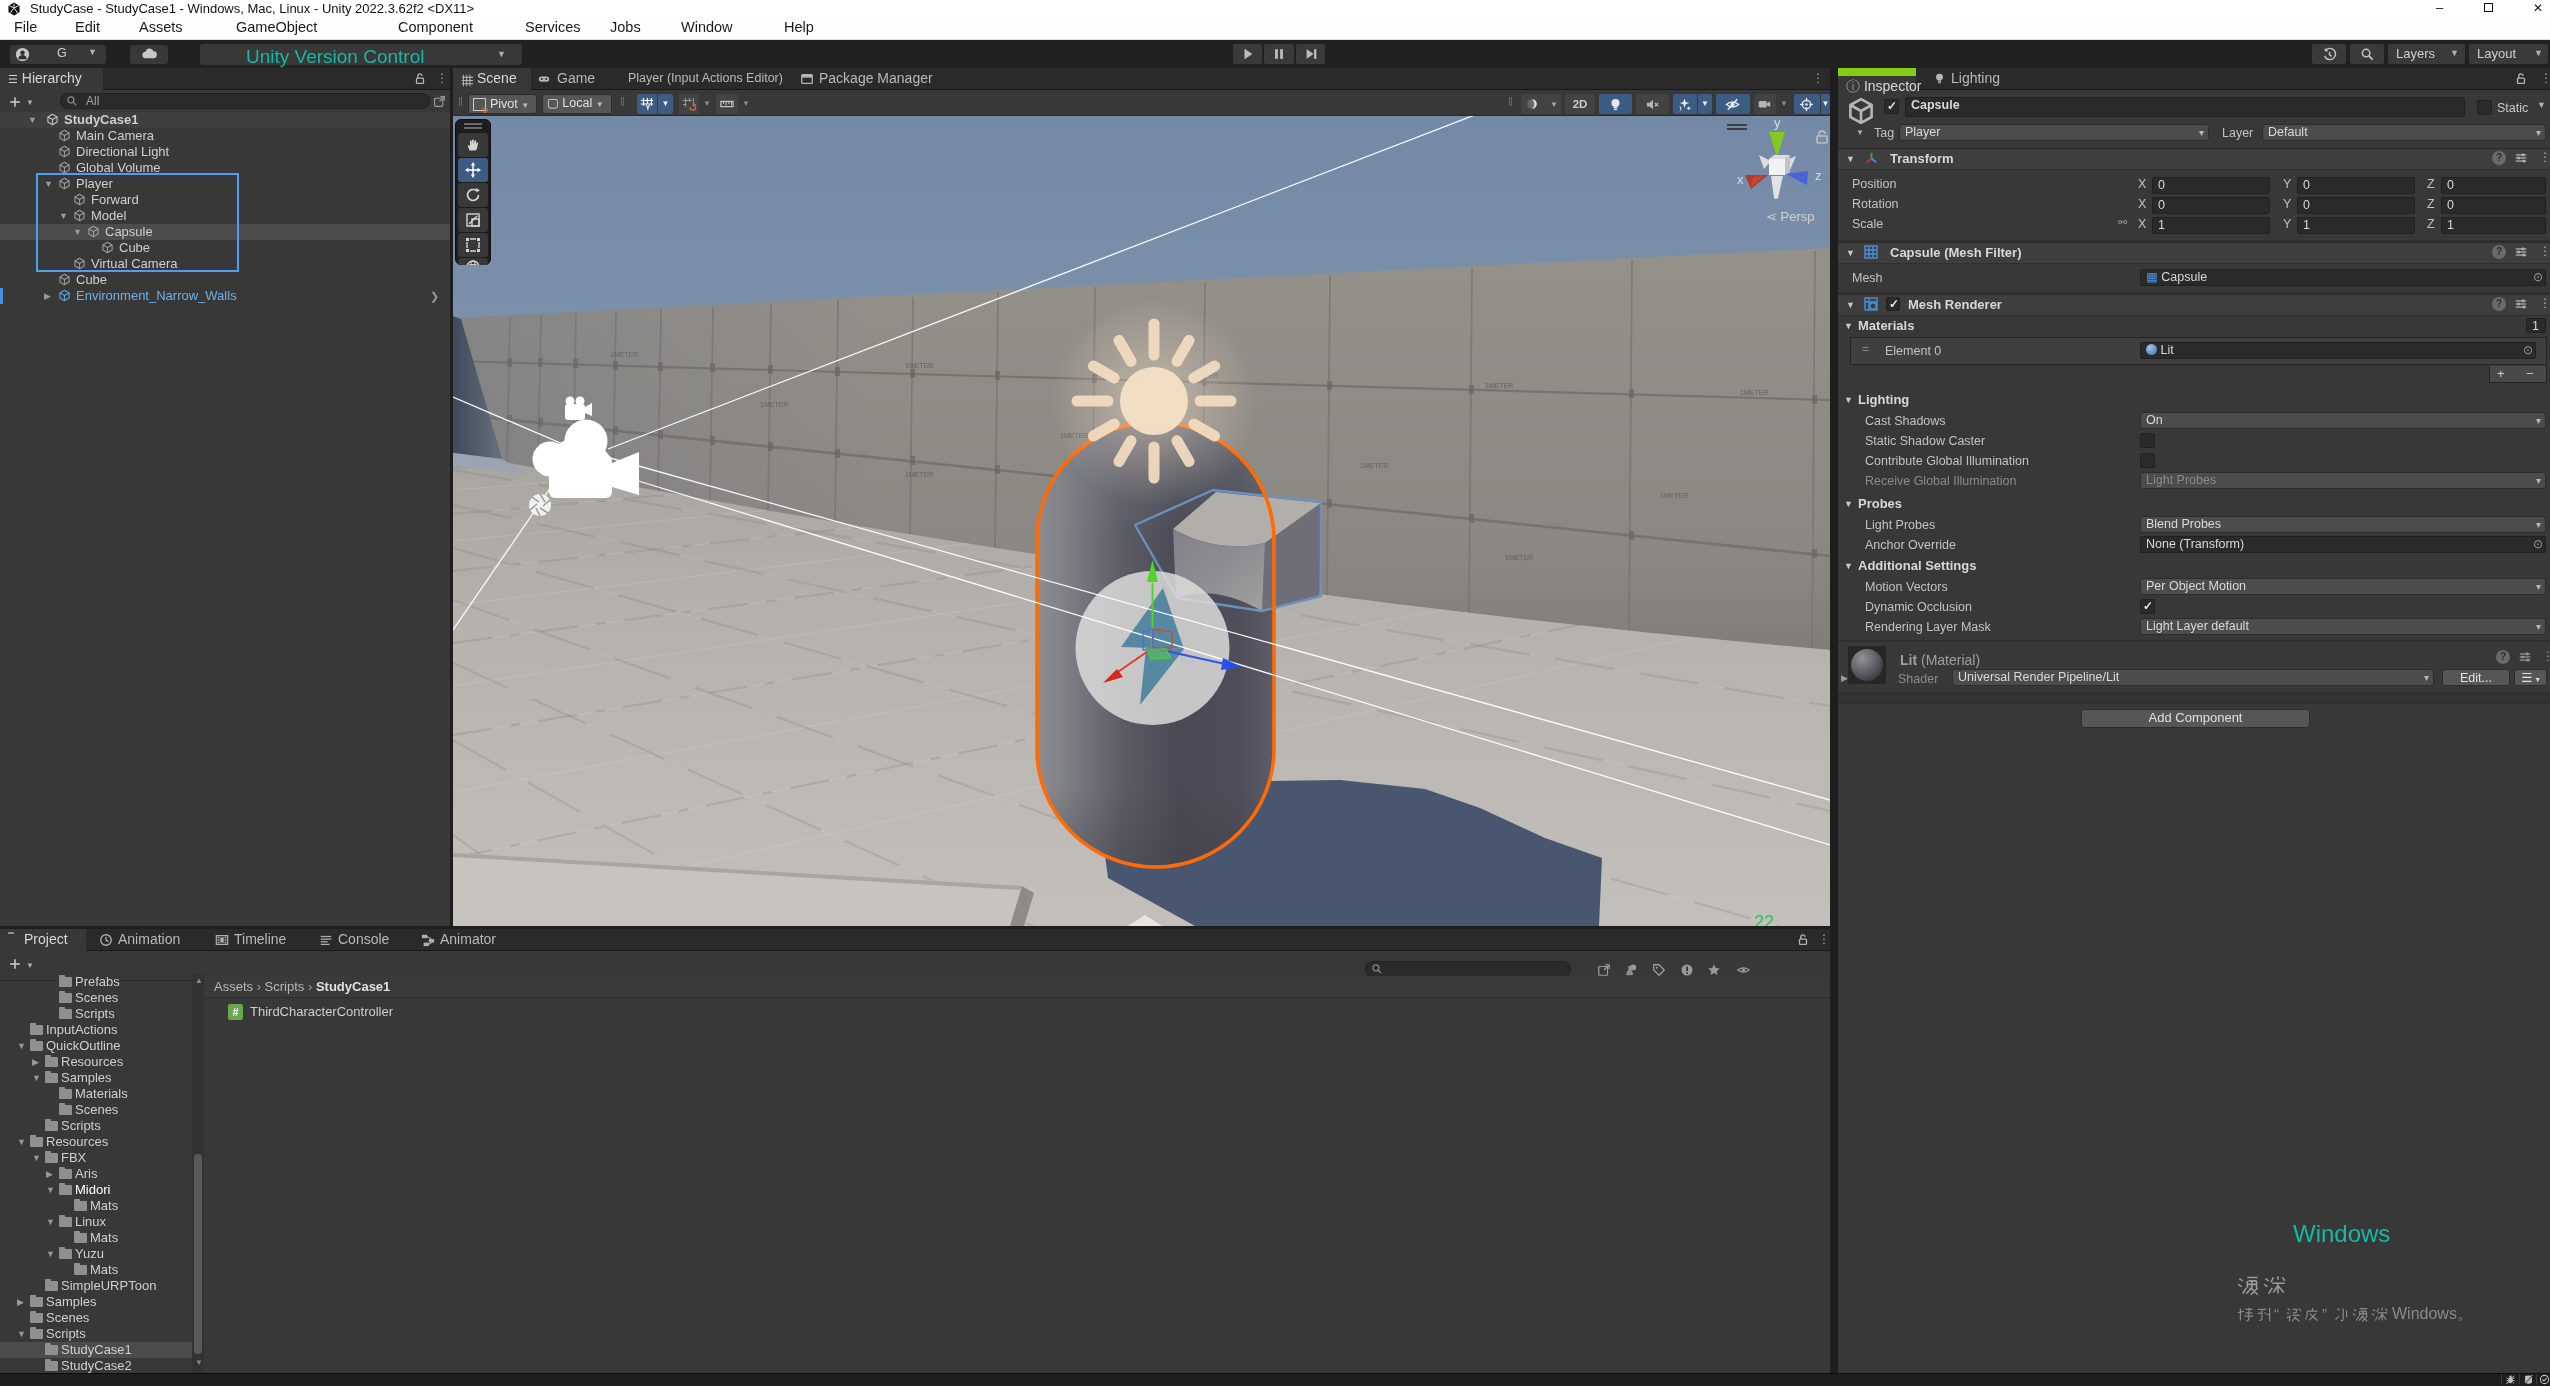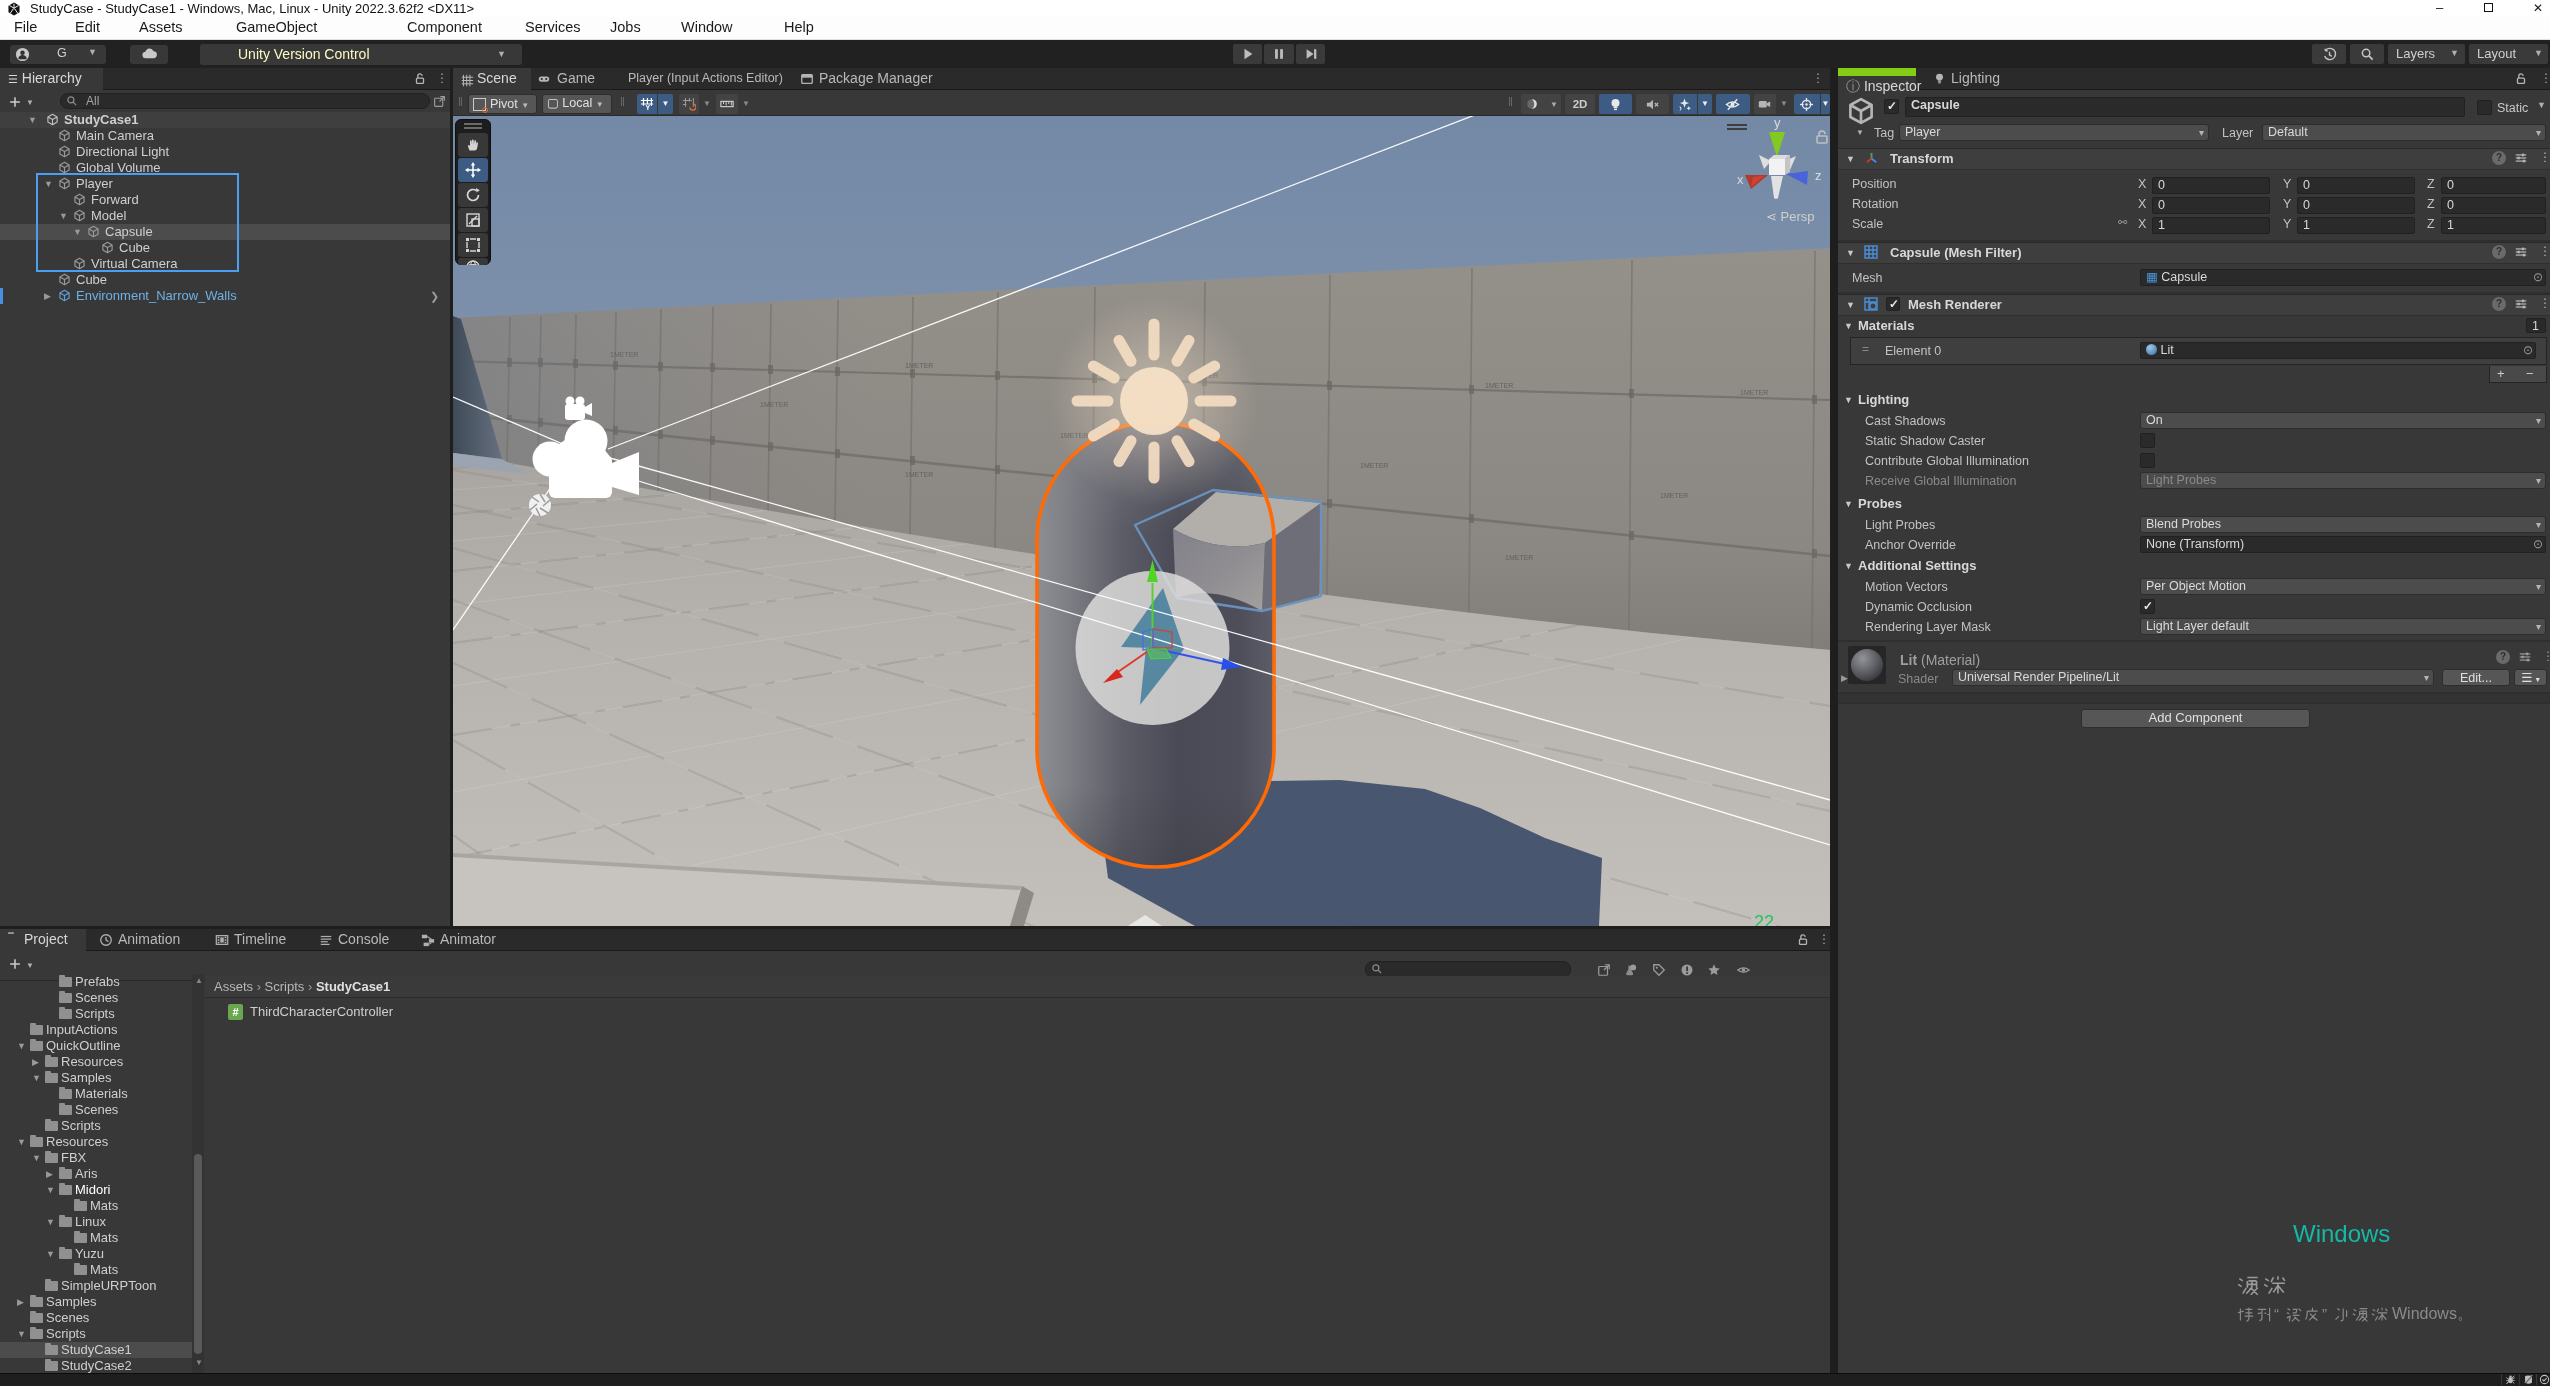--- a/index.html
+++ b/index.html
@@ -43,41 +43,41 @@
 <div class="abs" style="left:30px;top:1px;font-size:13px;color:#111;line-height:16px">StudyCase - StudyCase1 - Windows, Mac, Linux - Unity 2022.3.62f2 &lt;DX11&gt;</div>
 <div class="abs" style="left:2436px;top:0;font-size:13px;color:#111">–</div>
 <div class="abs" style="left:2484px;top:3px;width:9px;height:9px;border:1.3px solid #111"></div>
 <div class="abs" style="left:2533px;top:1px;font-size:12px;color:#111">✕</div>
 
 <div class="abs" style="left:0;top:17px;width:2550px;height:23px;background:#fdfdfd;border-bottom:1px solid #e0e0e0"></div>
 <div class="abs mi" style="left:14px">File</div>
 <div class="abs mi" style="left:75px">Edit</div>
 <div class="abs mi" style="left:139px">Assets</div>
 <div class="abs mi" style="left:236px">GameObject</div>
-<div class="abs mi" style="left:407px">Component</div>
+<div class="abs mi" style="left:398px">Component</div>
 <div class="abs mi" style="left:525px">Services</div>
 <div class="abs mi" style="left:610px">Jobs</div>
 <div class="abs mi" style="left:681px">Window</div>
 <div class="abs mi" style="left:784px">Help</div>
 
 <div class="abs" style="left:0;top:40px;width:2550px;height:28px;background:#212121"></div>
 <div class="abs" style="left:10px;top:45px;width:96px;height:19px;background:#383838;border-radius:3px"></div>
 <svg class="abs" style="left:15px;top:47px" width="15" height="15" viewBox="0 0 16 16">
       <circle cx="8" cy="8" r="7" fill="#c8c8c8"></circle>
       <circle cx="8" cy="6" r="2.4" fill="#2f2f2f"></circle>
       <path d="M3.5 13 a4.5 4.5 0 0 1 9 0 Z" fill="#2f2f2f"></path>
     </svg>
 <div class="abs" style="left:57px;top:46px;color:#cfcfcf;font-size:12.5px">G</div>
 <div class="abs" style="left:88px;top:47px;color:#b0b0b0;font-size:9px">▼</div>
 <div class="abs" style="left:130px;top:45px;width:38px;height:19px;background:#383838;border-radius:3px"></div>
 <svg class="abs" style="left:141px;top:46px" width="17" height="17" viewBox="0 0 16 16">
       <path d="M4.5 11.5 a3 3 0 0 1 -0.3-6 a4 4 0 0 1 7.6-0.6 a2.8 2.8 0 0 1 -0.3 6.6 Z" fill="#c8c8c8"></path>
     </svg>
 <div class="abs" style="left:200px;top:44px;width:322px;height:21px;background:#383838;border-radius:3px"></div>
-<div class="abs" style="left:238px;top:46px;color:#fef9c3;font-size:14px">Unity Version Control</div>
+<div class="abs" style="left:246px;top:46px;color:#14b8a6;font-size:19px">Unity Version Control</div>
 <div class="abs" style="left:497px;top:49px;color:#b0b0b0;font-size:9px">▼</div>
 <div class="abs toolbtn" style="left:1233px;top:44px;width:29px;height:20px"></div>
 <div class="abs toolbtn" style="left:1264px;top:44px;width:30px;height:20px"></div>
 <div class="abs toolbtn" style="left:1296px;top:44px;width:29px;height:20px"></div>
 <svg class="abs" style="left:1241px;top:47px" width="14" height="14" viewBox="0 0 16 16">
       <path d="M4 2 L13 8 L4 14 Z" fill="#bdbdbd"></path>
     </svg>
 <svg class="abs" style="left:1272px;top:47px" width="14" height="14" viewBox="0 0 16 16">
       <rect x="3.5" y="2.5" width="3.2" height="11" fill="#bdbdbd"></rect>
       <rect x="9.3" y="2.5" width="3.2" height="11" fill="#bdbdbd"></rect>

